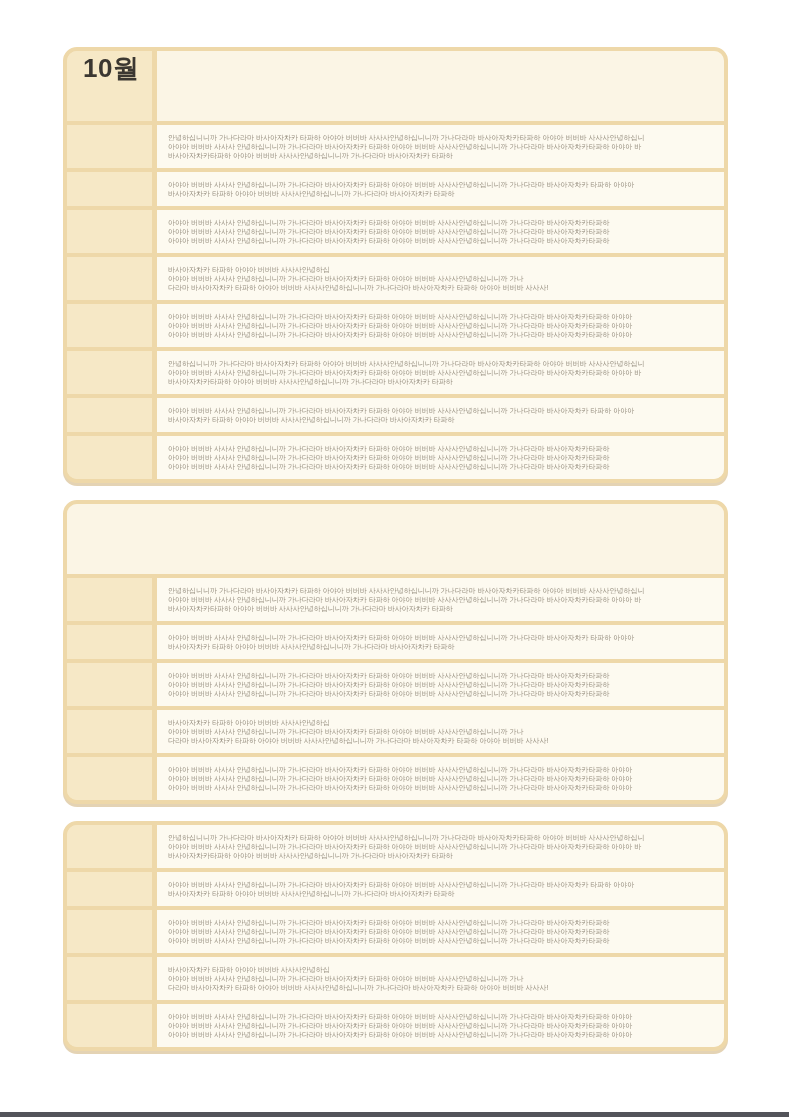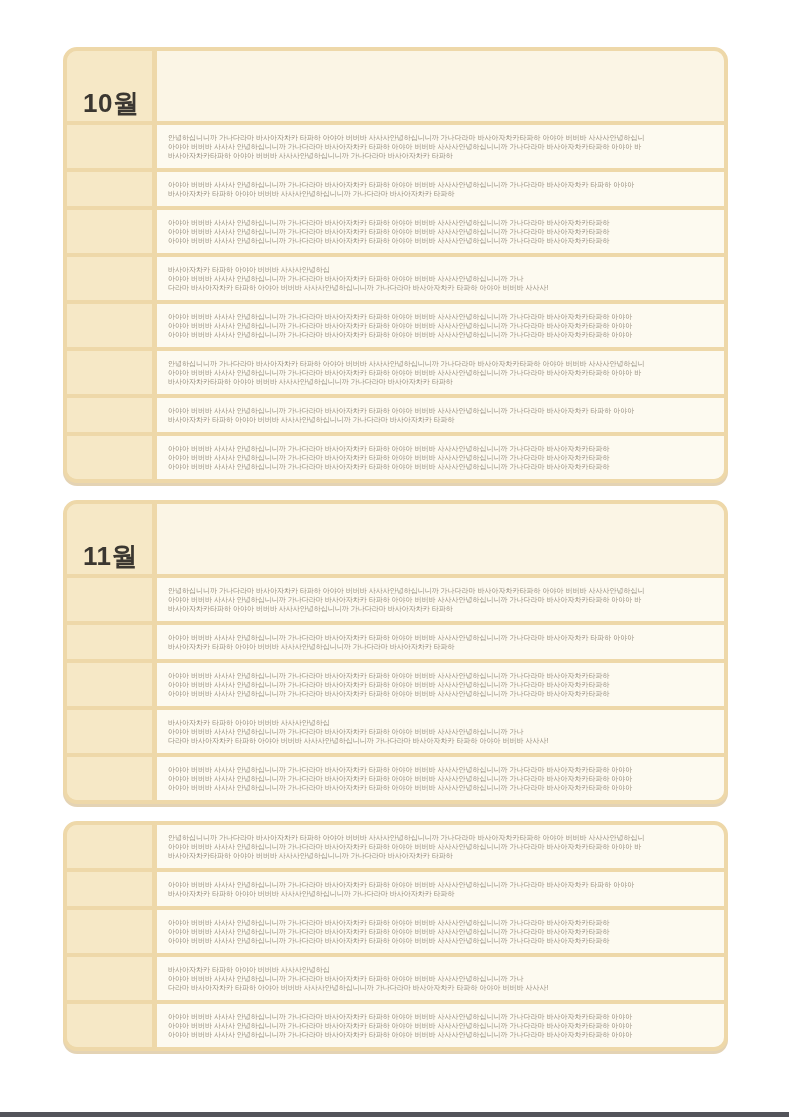--- a/index.html
+++ b/index.html
@@ -19,21 +19,21 @@
     box-shadow:0 3px 0 rgba(206,174,118,0.55);
     overflow:hidden;
     margin-bottom:17px;
   }
   .row{display:flex;align-items:stretch;}
   .row + .row{border-top:4px solid #eed8a9;}
   .cell-left{
     flex:0 0 85px;width:85px;
     background:#f6e8c6;
     border-right:5px solid #eed8a9;
-    display:flex;align-items:flex-end;
+    display:flex;align-items:flex-start;
   }
   .cell-right{flex:1;background:#fdfaf0;}
   .header-row{height:70px;}
   .header-row .cell-right{background:#fbf5e5;}
   .month-label{
     font-size:26px;font-weight:700;color:#3b3731;
     padding-left:16px;letter-spacing:0.5px;
     white-space:nowrap;
   }
   .cell-right.body{padding:8px 12px 8px 11px;}
@@ -118,23 +118,20 @@
         <div class="cell-left"></div>
         <div class="cell-right body">
           <p class="line">아야아 버버바 사사사 안녕하십니니까 가나다라마 바사아자차카 타파하 아야아 버버바 사사사안녕하십니니까 가나다라마 바사아자차카타파하</p>
           <p class="line">아야아 버버바 사사사 안녕하십니니까 가나다라마 바사아자차카 타파하 아야아 버버바 사사사안녕하십니니까 가나다라마 바사아자차카타파하</p>
           <p class="line">아야아 버버바 사사사 안녕하십니니까 가나다라마 바사아자차카 타파하 아야아 버버바 사사사안녕하십니니까 가나다라마 바사아자차카타파하</p>
         </div>
       </div>
     </section>
     <section class="card">
       <div class="row header-row">
-        <div class="cell-left">
-          <span class="month-label">11월</span>
-        </div>
         <div class="cell-right"></div>
       </div>
       <div class="row body-row">
         <div class="cell-left"></div>
         <div class="cell-right body">
           <p class="line">안녕하십니니까 가나다라마 바사아자차카 타파하 아야아 버버바 사사사안녕하십니니까 가나다라마 바사아자차카타파하 아야아 버버바 사사사안녕하십니</p>
           <p class="line">아야아 버버바 사사사 안녕하십니니까 가나다라마 바사아자차카 타파하 아야아 버버바 사사사안녕하십니니까 가나다라마 바사아자차카타파하 아야아 바</p>
           <p class="line">바사아자차카타파하 아야아 버버바 사사사안녕하십니니까 가나다라마 바사아자차카 타파하</p>
         </div>
       </div>

